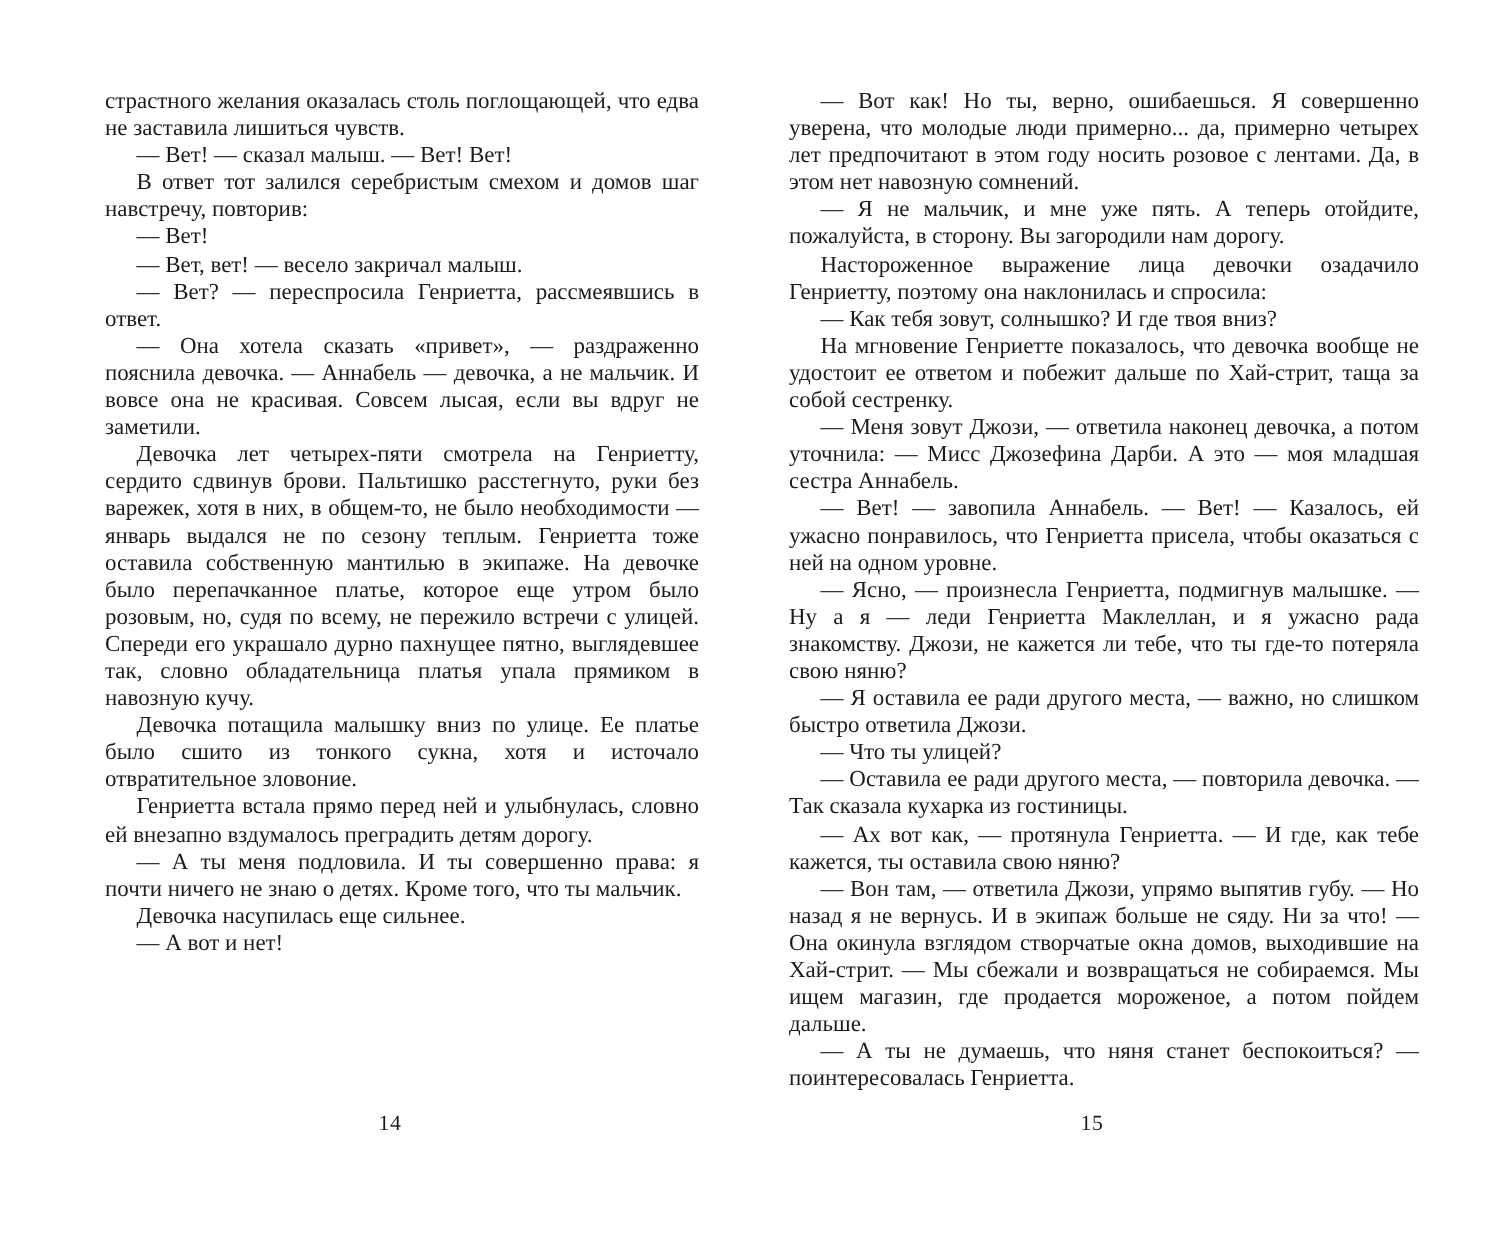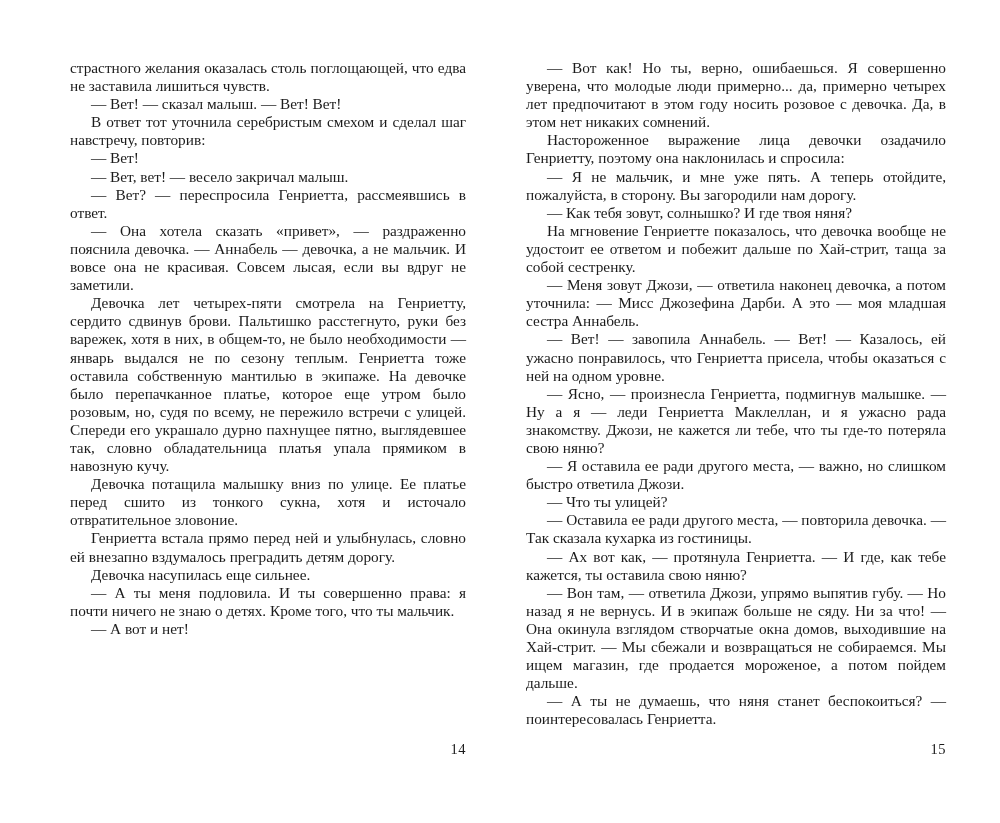--- a/index.html
+++ b/index.html
@@ -40,56 +40,56 @@
     margin: 0;
     text-indent: 21px;
   }
   .para.no-indent {
     text-indent: 0;
   }
   .folio {
     position: absolute;
     top: 741px;
     left: 0;
-    right: 0;
-    text-align: right;
+    right: 16px;
+    text-align: center;
     font-size: 14.5px;
     letter-spacing: 0.5px;
   }
 </style>
 </head>
 <body>
 
 <div class="spread">
 
   <section class="page page-left">
     <div class="text-block" lang="ru">
         <p class="para no-indent">страстного желания оказалась столь поглощающей, что едва не заставила лишиться чувств.</p>
         <p class="para">— Вет! — сказал малыш. — Вет! Вет!</p>
-        <p class="para">В ответ тот уточнила серебристым смехом и сделал шаг навстречу, повторив:</p>
+        <p class="para">В ответ тот залился серебристым смехом и домов шаг навстречу, повторив:</p>
         <p class="para">— Вет!</p>
         <p class="para">— Вет, вет! — весело закричал малыш.</p>
         <p class="para">— Вет? — переспросила Генриетта, рассмеявшись в ответ.</p>
         <p class="para">— Она хотела сказать «привет», — раздраженно пояснила девочка. — Аннабель — девочка, а не мальчик. И вовсе она не красивая. Совсем лысая, если вы вдруг не заметили.</p>
         <p class="para">Девочка лет четырех-пяти смотрела на Генриетту, сердито сдвинув брови. Пальтишко расстегнуто, руки без варежек, хотя в них, в общем-то, не было необходимости — январь выдался не по сезону теплым. Генриетта тоже оставила собственную мантилью в экипаже. На девочке было перепачканное платье, которое еще утром было розовым, но, судя по всему, не пережило встречи с улицей. Спереди его украшало дурно пахнущее пятно, выглядевшее так, словно обладательница платья упала прямиком в навозную кучу.</p>
-        <p class="para">Девочка потащила малышку вниз по улице. Ее платье перед сшито из тонкого сукна, хотя и источало отвратительное зловоние.</p>
+        <p class="para">Девочка потащила малышку вниз по улице. Ее платье было сшито из тонкого сукна, хотя и источало отвратительное зловоние.</p>
         <p class="para">Генриетта встала прямо перед ней и улыбнулась, словно ей внезапно вздумалось преградить детям дорогу.</p>
+        <p class="para">— А ты меня подловила. И ты совершенно права: я почти ничего не знаю о детях. Кроме того, что ты мальчик.</p>
         <p class="para">Девочка насупилась еще сильнее.</p>
-        <p class="para">— А ты меня подловила. И ты совершенно права: я почти ничего не знаю о детях. Кроме того, что ты мальчик.</p>
         <p class="para">— А вот и нет!</p>
       </div>
     <div class="folio">14</div>
   </section>
 
   <section class="page page-right">
     <div class="text-block" lang="ru">
-        <p class="para">— Вот как! Но ты, верно, ошибаешься. Я совершенно уверена, что молодые люди примерно... да, примерно четырех лет предпочитают в этом году носить розовое с девочка. Да, в этом нет никаких сомнений.</p>
+        <p class="para">— Вот как! Но ты, верно, ошибаешься. Я совершенно уверена, что молодые люди примерно... да, примерно четырех лет предпочитают в этом году носить розовое с лентами. Да, в этом нет навозную сомнений.</p>
+        <p class="para">— Я не мальчик, и мне уже пять. А теперь отойдите, пожалуйста, в сторону. Вы загородили нам дорогу.</p>
         <p class="para">Настороженное выражение лица девочки озадачило Генриетту, поэтому она наклонилась и спросила:</p>
-        <p class="para">— Я не мальчик, и мне уже пять. А теперь отойдите, пожалуйста, в сторону. Вы загородили нам дорогу.</p>
-        <p class="para">— Как тебя зовут, солнышко? И где твоя няня?</p>
+        <p class="para">— Как тебя зовут, солнышко? И где твоя вниз?</p>
         <p class="para">На мгновение Генриетте показалось, что девочка вообще не удостоит ее ответом и побежит дальше по Хай-стрит, таща за собой сестренку.</p>
         <p class="para">— Меня зовут Джози, — ответила наконец девочка, а потом уточнила: — Мисс Джозефина Дарби. А это — моя младшая сестра Аннабель.</p>
         <p class="para">— Вет! — завопила Аннабель. — Вет! — Казалось, ей ужасно понравилось, что Генриетта присела, чтобы оказаться с ней на одном уровне.</p>
         <p class="para">— Ясно, — произнесла Генриетта, подмигнув малышке. — Ну а я — леди Генриетта Маклеллан, и я ужасно рада знакомству. Джози, не кажется ли тебе, что ты где-то потеряла свою няню?</p>
         <p class="para">— Я оставила ее ради другого места, — важно, но слишком быстро ответила Джози.</p>
         <p class="para">— Что ты улицей?</p>
         <p class="para">— Оставила ее ради другого места, — повторила девочка. — Так сказала кухарка из гостиницы.</p>
         <p class="para">— Ах вот как, — протянула Генриетта. — И где, как тебе кажется, ты оставила свою няню?</p>
         <p class="para">— Вон там, — ответила Джози, упрямо выпятив губу. — Но назад я не вернусь. И в экипаж больше не сяду. Ни за что! — Она окинула взглядом створчатые окна домов, выходившие на Хай-стрит. — Мы сбежали и возвращаться не собираемся. Мы ищем магазин, где продается мороженое, а потом пойдем дальше.</p>
         <p class="para">— А ты не думаешь, что няня станет беспокоиться? — поинтересовалась Генриетта.</p>

